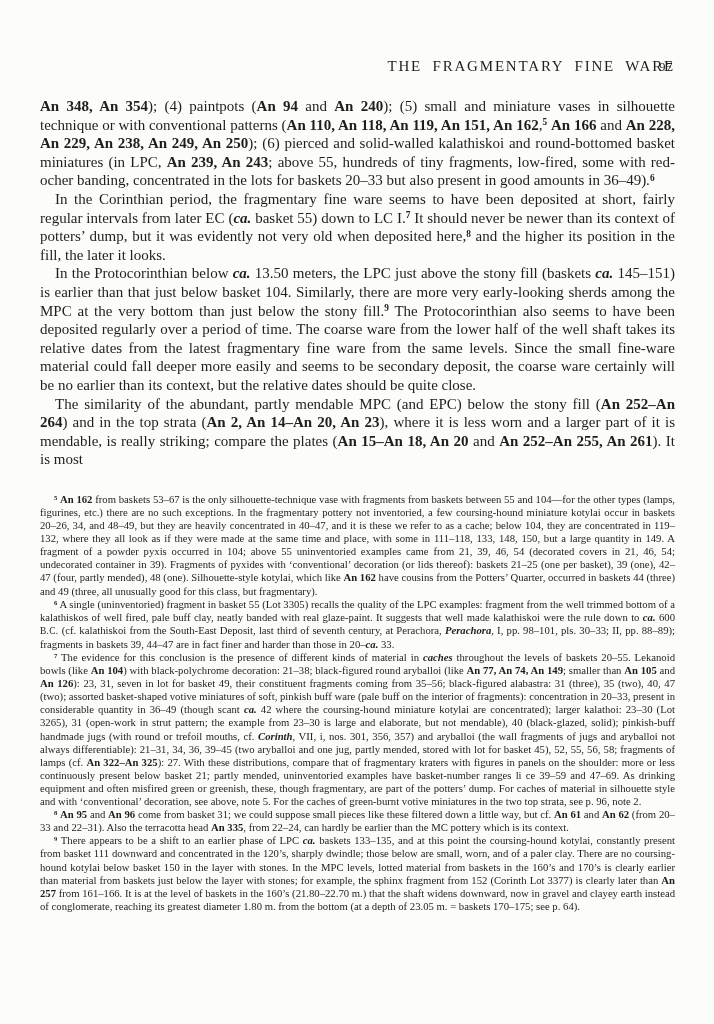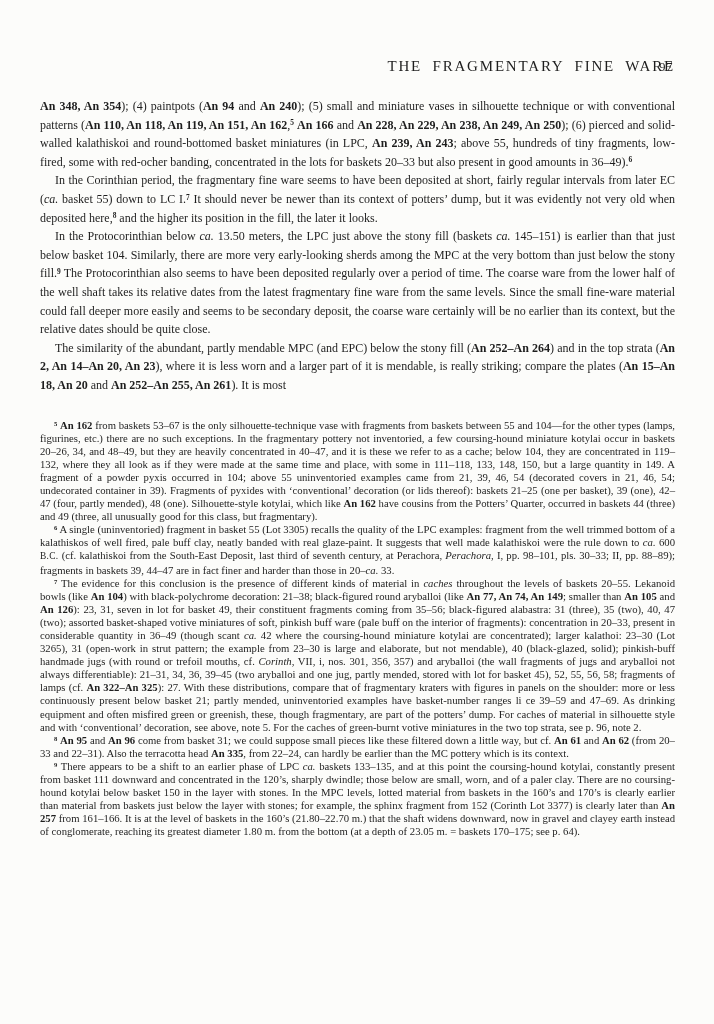--- a/index.html
+++ b/index.html
@@ -26,35 +26,35 @@
     letter-spacing: 1.8px;
     word-spacing: 5px;
     white-space: nowrap;
   }
   .pagenum {
     position: absolute; right: 2px; top: 1px;
     font-size: 13px; letter-spacing: 0.5px;
   }
   .body-text p {
     margin: 0;
-    font-size: 12px;
+    font-size: 15px;
     line-height: 18.6px;
     text-align: justify;
   }
   .body-text p.indent { text-indent: 15px; }
   .footnotes { margin-top: 24px; }
   .footnotes p {
     margin: 0;
     font-size: 10.7px;
     line-height: 13.1px;
     text-align: justify;
     text-indent: 14px;
   }
   b { font-weight: 700; }
-  i { font-style: italic; }
+  i { font-style: italic; font-weight: bold; }
   sup {
     font-size: 0.62em;
     vertical-align: baseline;
     position: relative;
     top: -0.45em;
     font-weight: 700;
     line-height: 0;
   }
   .sc { font-size: 0.88em; letter-spacing: 0.3px; margin-top: 12px; }
 </style>

